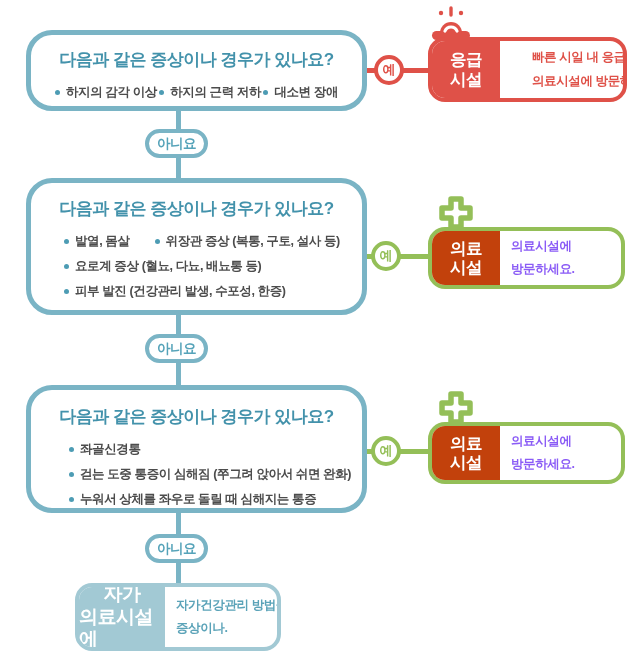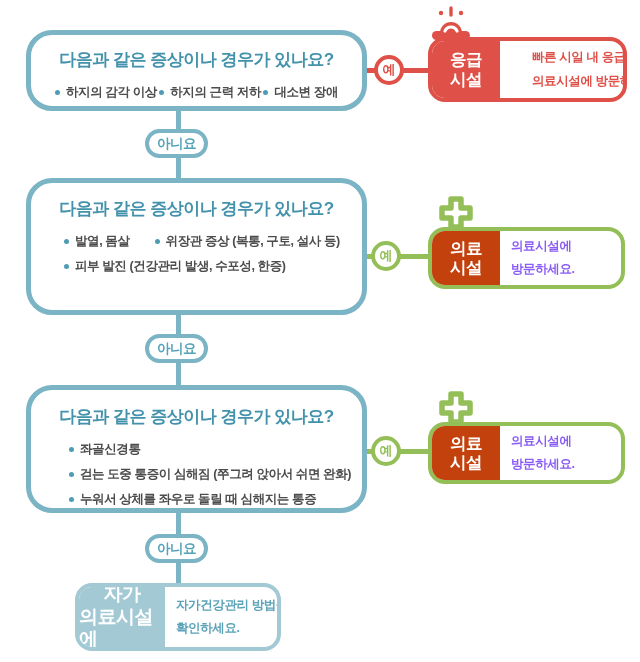--- a/index.html
+++ b/index.html
@@ -128,20 +128,26 @@
             <span>발열, 몸살</span>
           </span>
         <span class="bullet">
             <span class="dot"></span>
             <span>위장관 증상 (복통, 구토, 설사 등)</span>
           </span>
       </div>
       <div class="brow">
         <span class="bullet">
             <span class="dot"></span>
+            <span>요로계 증상 (혈뇨, 다뇨, 배뇨통 등)</span>
+          </span>
+      </div>
+      <div class="brow">
+        <span class="bullet">
+            <span class="dot"></span>
             <span>피부 발진 (건강관리 발생, 수포성, 한증)</span>
           </span>
       </div>
     </div>
   </div>
 
   <div class="yes green" style="left:371px;top:241px;">예</div>
 
   <div class="icon" style="left:437px;top:195px;">
     <svg width="38" height="36" viewBox="0 0 38 36">
@@ -207,17 +213,17 @@
 
   <div class="no" style="top:534px;">아니요</div>
 
   <div class="outcome teal" style="left:75px;top:583px;width:206px;height:68px;">
     <div class="olabel">
       <span>자가</span>
       <span>의료시설에</span>
     </div>
     <div class="odesc">
       <span>자가건강관리 방법을</span>
-      <span>확인하세요.</span>
+      <span>증상이나.</span>
     </div>
   </div>
 
 </div>
 
 </body></html>

